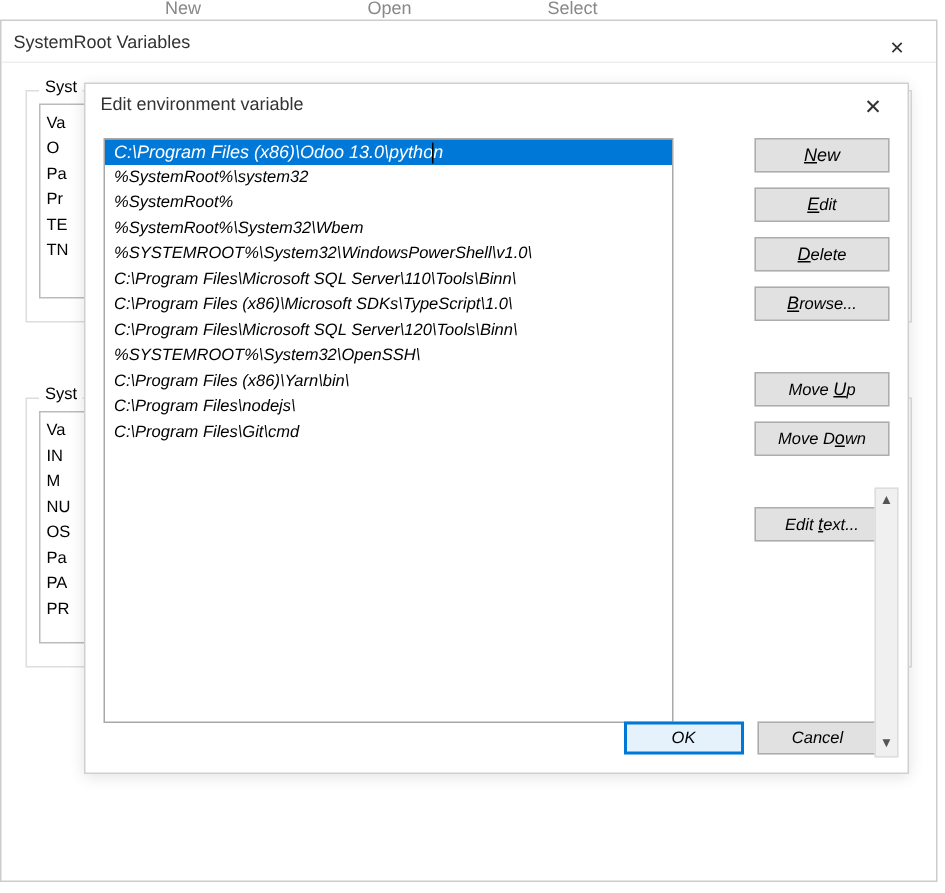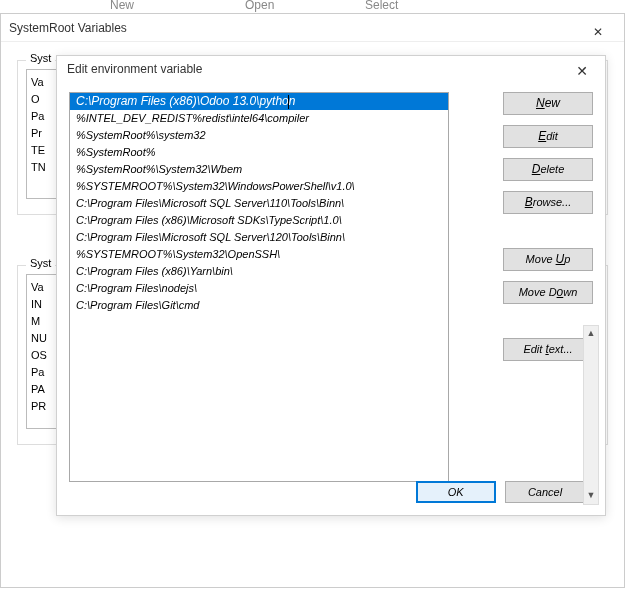--- a/index.html
+++ b/index.html
@@ -91,21 +91,20 @@
   <div class="win2-title">
     <span>Edit environment variable</span>
     <span class="win2-close">✕</span>
   </div>
   <div class="win2-body">
     <div class="list-wrap">
       <div class="list-item sel">
         <span>C:\Program Files (x86)\Odoo 13.0\python</span>
         <span class="edit-caret" style="left:218px; top:2px;"></span>
       </div>
-      <div class="list-item">%INTEL_DEV_REDIST%redist\intel64\compiler</div>
       <div class="list-item">%SystemRoot%\system32</div>
       <div class="list-item">%SystemRoot%</div>
       <div class="list-item">%SystemRoot%\System32\Wbem</div>
       <div class="list-item">%SYSTEMROOT%\System32\WindowsPowerShell\v1.0\</div>
       <div class="list-item">C:\Program Files\Microsoft SQL Server\110\Tools\Binn\</div>
       <div class="list-item">C:\Program Files (x86)\Microsoft SDKs\TypeScript\1.0\</div>
       <div class="list-item">C:\Program Files\Microsoft SQL Server\120\Tools\Binn\</div>
       <div class="list-item">%SYSTEMROOT%\System32\OpenSSH\</div>
       <div class="list-item">C:\Program Files (x86)\Yarn\bin\</div>
       <div class="list-item">C:\Program Files\nodejs\</div>

